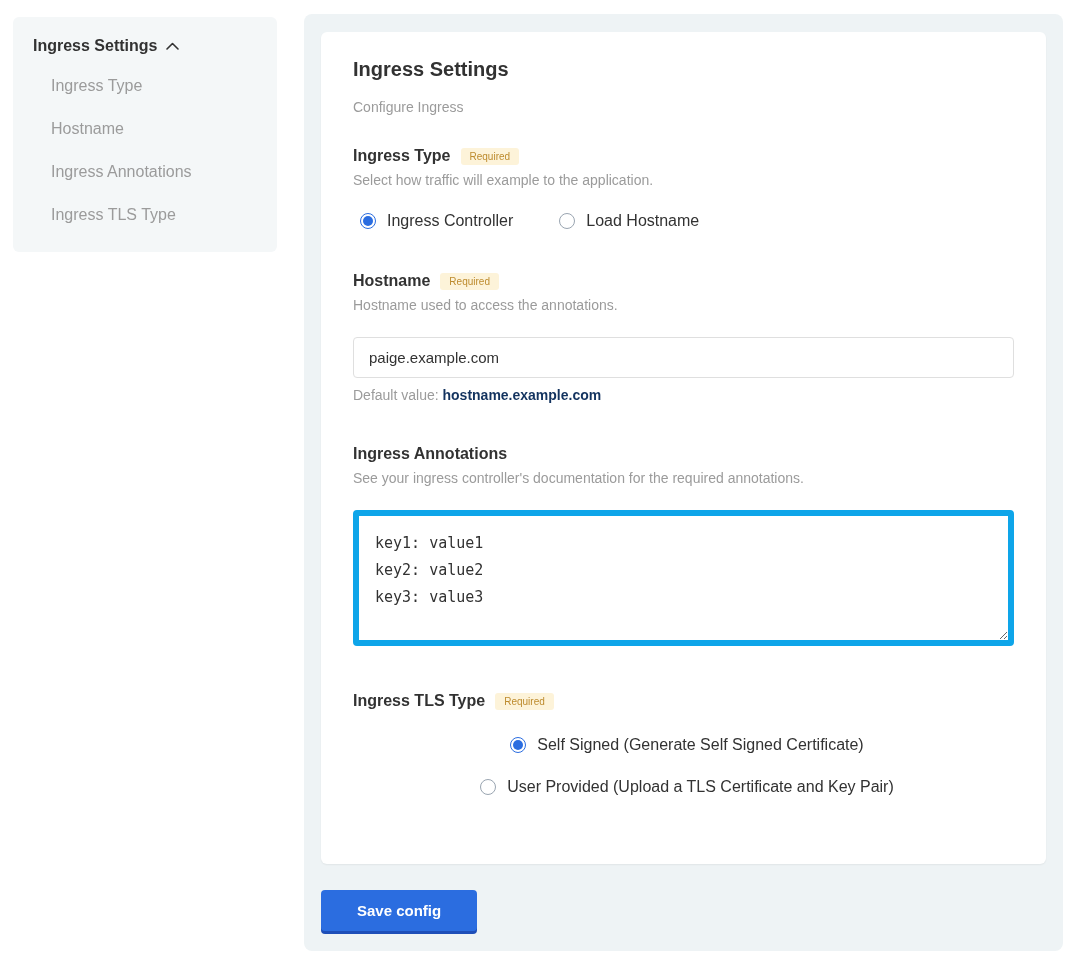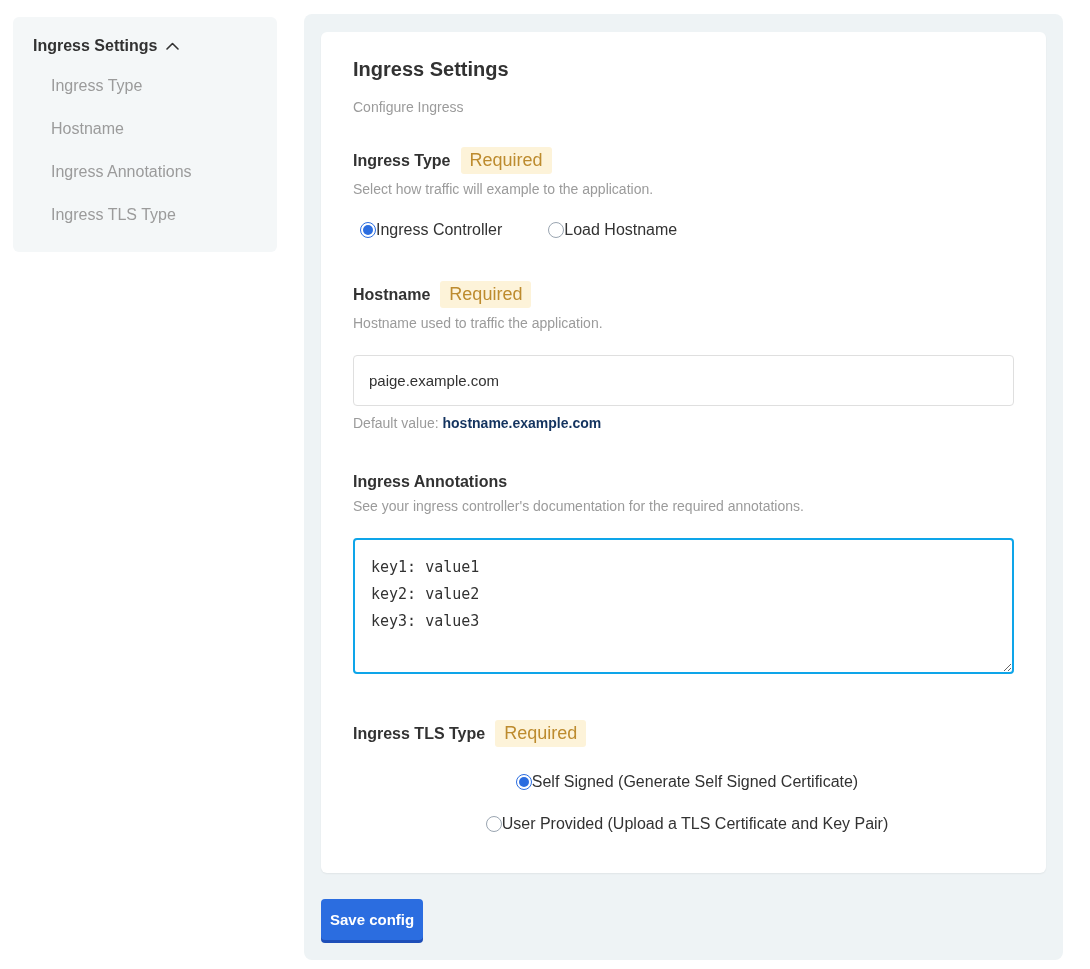--- a/index.html
+++ b/index.html
@@ -82,36 +82,37 @@
     margin-bottom: 7px;
   }
   .section-label {
     font-size: 16px;
     font-weight: bold;
     color: #323232;
   }
   .required-badge {
     background: var(--badge-bg, #fdf3d9);
     color: var(--badge-text, #bd8b2e);
-    font-size: 18px;
+    font-size: 10px;
     padding: 3px 9px;
     border-radius: 3px;
   }
   .help-text {
     font-size: 14px;
     color: #9b9b9b;
     margin: 0 0 24px 0;
   }
 
   
   .radio-row { display: flex; gap: 46px; margin-left: 7px; }
   .radio-col { display: flex; flex-direction: column; gap: 24px; margin-left: 7px; margin-top: 26px; align-items: center; }
   .radio-option {
     display: flex;
     align-items: center;
+    gap: 11px;
     font-size: 16px;
     color: #323232;
     cursor: pointer;
   }
   input[type="radio"] {
     appearance: none;
     -webkit-appearance: none;
     width: 16px;
     height: 16px;
     margin: 0;
@@ -127,42 +128,42 @@
     content: "";
     position: absolute;
     inset: 2px;
     border-radius: 50%;
     background: var(--accent, #2b6de0);
   }
 
   
   .text-input {
     width: 100%;
-    height: 51px;
+    height: 41px;
     border: 1px solid #dfdfdf;
     border-radius: 4px;
     padding: 0 15px;
     font-size: 15px;
     font-family: "Liberation Sans", sans-serif;
     color: #323232;
     background: #fff;
     outline: none;
   }
   .default-line {
     font-size: 14px;
     color: #9b9b9b;
     margin-top: 9px;
   }
   .default-line strong { color: #13335f; font-weight: bold; }
 
   
   .annotations-textarea {
     width: 100%;
     height: 136px;
-    border: 2px solid #0ea5e9;
+    border: 6px solid #0ea5e9;
     border-radius: 4px;
     padding: 14px 16px;
     font-family: "DejaVu Sans Mono", monospace;
     font-size: 15px;
     line-height: 27px;
     color: #323232;
     background: #fff;
     outline: none;
     resize: both;
   }
@@ -170,21 +171,21 @@
   
   .save-button {
     margin-top: 26px;
     background: var(--accent, #2f65dd);
     color: #ffffff;
     font-family: "Liberation Sans", sans-serif;
     font-size: 15px;
     font-weight: bold;
     border: none;
     border-radius: 4px;
-    padding: 12px 9px;
+    padding: 12px 36px;
     box-shadow: 0 3px 0 #1e4eb8;
     cursor: pointer;
   }
 </style>
 </head>
 <body>
 
 <div class="layout">
 
   <nav class="sidebar">
@@ -224,21 +225,21 @@
             <span>Load Hostname</span>
           </label>
         </div>
       </div>
 
       <div class="section">
         <div class="section-header">
           <span class="section-label">Hostname</span>
           <span class="required-badge">Required</span>
         </div>
-        <p class="help-text">Hostname used to traffic the application.</p>
+        <p class="help-text">Hostname used to access the annotations.</p>
         <input class="text-input" type="text" value="paige.example.com" style="">
         <div class="default-line">
           <span>Default value:</span>
           <strong>hostname.example.com</strong>
         </div>
       </div>
 
       <div class="section">
         <div class="section-header">
           <span class="section-label">Ingress Annotations</span>

